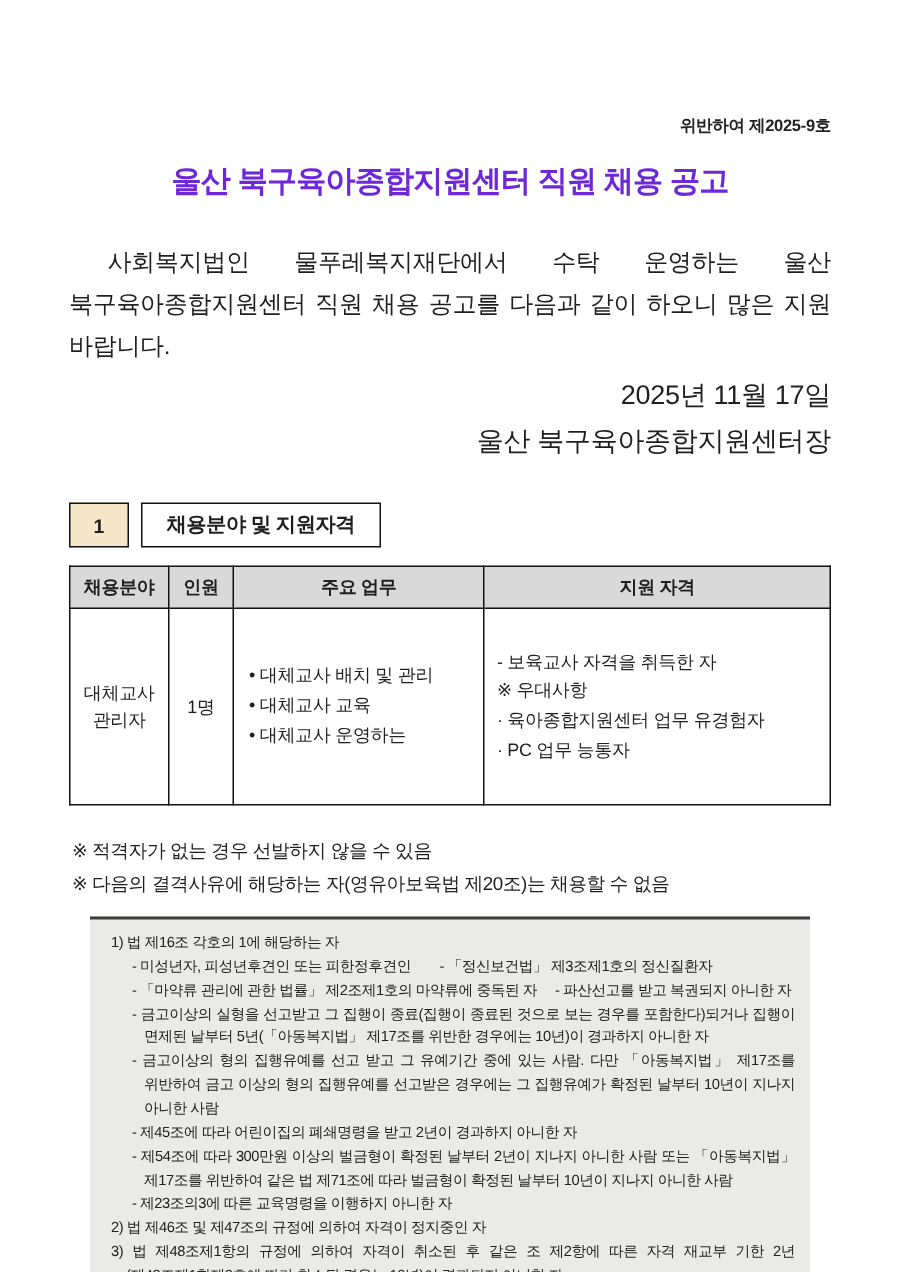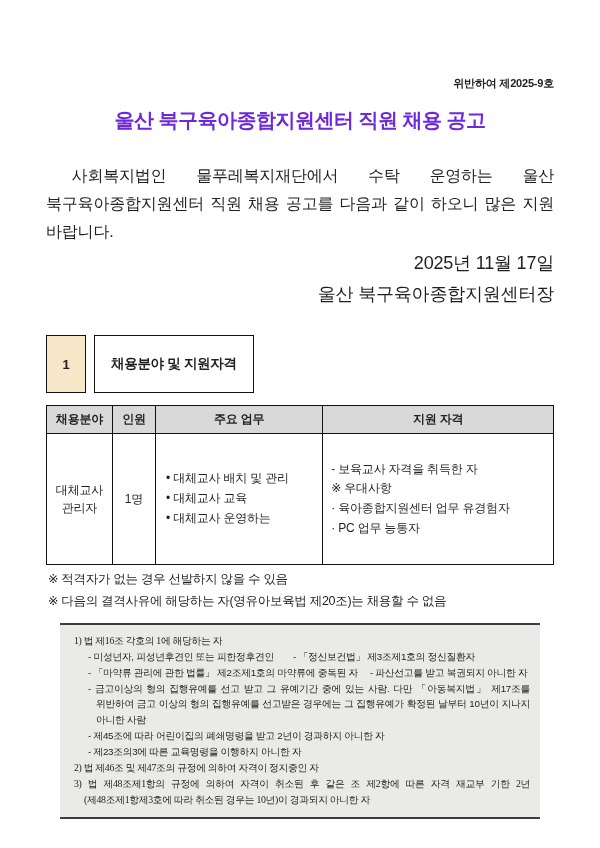--- a/index.html
+++ b/index.html
@@ -29,26 +29,26 @@
   .signer-line{margin-bottom:26px;}
 
   .section-header{display:flex;align-items:stretch;gap:8px;margin-bottom:12px;margin-top:14px;}
   .section-num{
     width:38px;border:1.6px solid #111;background:#f6e7c8;
     display:flex;align-items:center;justify-content:center;
     font-weight:bold;font-size:13px;
   }
   .section-title{
     border:1.6px solid #111;background:#ffffff;
-    padding:19px 16px;font-weight:bold;font-size:13.5px;letter-spacing:-0.3px;
+    padding:5px 16px;font-weight:bold;font-size:13.5px;letter-spacing:-0.3px;
   }
 
   table.recruit{
     width:100%;border-collapse:collapse;table-layout:fixed;
-    border:1.8px solid #111;margin-bottom:4px;
+    border:1.8px solid #111;margin-bottom:20px;
   }
   table.recruit th,table.recruit td{
     border:1px solid #111;font-size:12px;letter-spacing:-0.2px;
   }
   table.recruit th{
     background:#d9d9d9;font-weight:bold;padding:5px 2px;text-align:center;
   }
   table.recruit td{vertical-align:middle;padding:6px 6px;}
   td.cell-center{text-align:center;white-space:pre-line;line-height:1.5;}
   td.cell-list div{line-height:1.65;}
@@ -62,21 +62,21 @@
 
   .law-box{
     margin:2px 14px 0 14px;background:#eaeae8;
     border-top:2px solid #3c3c3c;border-bottom:2px solid #3c3c3c;
     padding:8px 10px 10px 14px;
   }
   .law-line{
     font-size:9.8px;line-height:1.62;letter-spacing:-0.3px;
     color:#222;word-break:keep-all;text-align:justify;
   }
-  .law-line.ind0{padding-left:10px;text-indent:-10px;font-family:Liberation Serif, serif;}
+  .law-line.ind0{padding-left:10px;text-indent:-10px;}
   .law-line.ind1{padding-left:22px;text-indent:-8px;}
 </style>
 </head>
 <body>
 
 <div class="page">
 
   <div class="doc-number">위반하여 제2025-9호</div>
 
   <div class="doc-title">울산 북구육아종합지원센터 직원 채용 공고</div>
@@ -128,20 +128,22 @@
 
   <div class="notes">
       <div class="note-line">※ 적격자가 없는 경우 선발하지 않을 수 있음</div>
       <div class="note-line">※ 다음의 결격사유에 해당하는 자(영유아보육법 제20조)는 채용할 수 없음</div>
     </div>
 
   <div class="law-box">
       <div class="law-line ind0">1) 법 제16조 각호의 1에 해당하는 자</div>
       <div class="law-line ind1">- 미성년자, 피성년후견인 또는 피한정후견인　　- 「정신보건법」 제3조제1호의 정신질환자</div>
       <div class="law-line ind1">- 「마약류 관리에 관한 법률」 제2조제1호의 마약류에 중독된 자　 - 파산선고를 받고 복권되지 아니한 자</div>
+      <div class="law-line ind1">- 금고이상의 실형을 선고받고 그 집행이 종료(집행이 종료된 것으로 보는 경우를 포함한다)되거나 집행이 면제된 날부터 5년(「아동복지법」 제17조를 위반한 경우에는 10년)이 경과하지 아니한 자</div>
       <div class="law-line ind1">- 금고이상의 형의 집행유예를 선고 받고 그 유예기간 중에 있는 사람. 다만 「아동복지법」 제17조를 위반하여 금고 이상의 형의 집행유예를 선고받은 경우에는 그 집행유예가 확정된 날부터 10년이 지나지 아니한 사람</div>
       <div class="law-line ind1">- 제45조에 따라 어린이집의 폐쇄명령을 받고 2년이 경과하지 아니한 자</div>
+      <div class="law-line ind1">- 제54조에 따라 300만원 이상의 벌금형이 확정된 날부터 2년이 지나지 아니한 사람 또는 「아동복지법」 제17조를 위반하여 같은 법 제71조에 따라 벌금형이 확정된 날부터 10년이 지나지 아니한 사람</div>
       <div class="law-line ind1">- 제23조의3에 따른 교육명령을 이행하지 아니한 자</div>
       <div class="law-line ind0">2) 법 제46조 및 제47조의 규정에 의하여 자격이 정지중인 자</div>
       <div class="law-line ind0">3) 법 제48조제1항의 규정에 의하여 자격이 취소된 후 같은 조 제2항에 따른 자격 재교부 기한 2년(제48조제1항제3호에 따라 취소된 경우는 10년)이 경과되지 아니한 자</div>
     </div>
 
 </div>
 
 </body></html>

